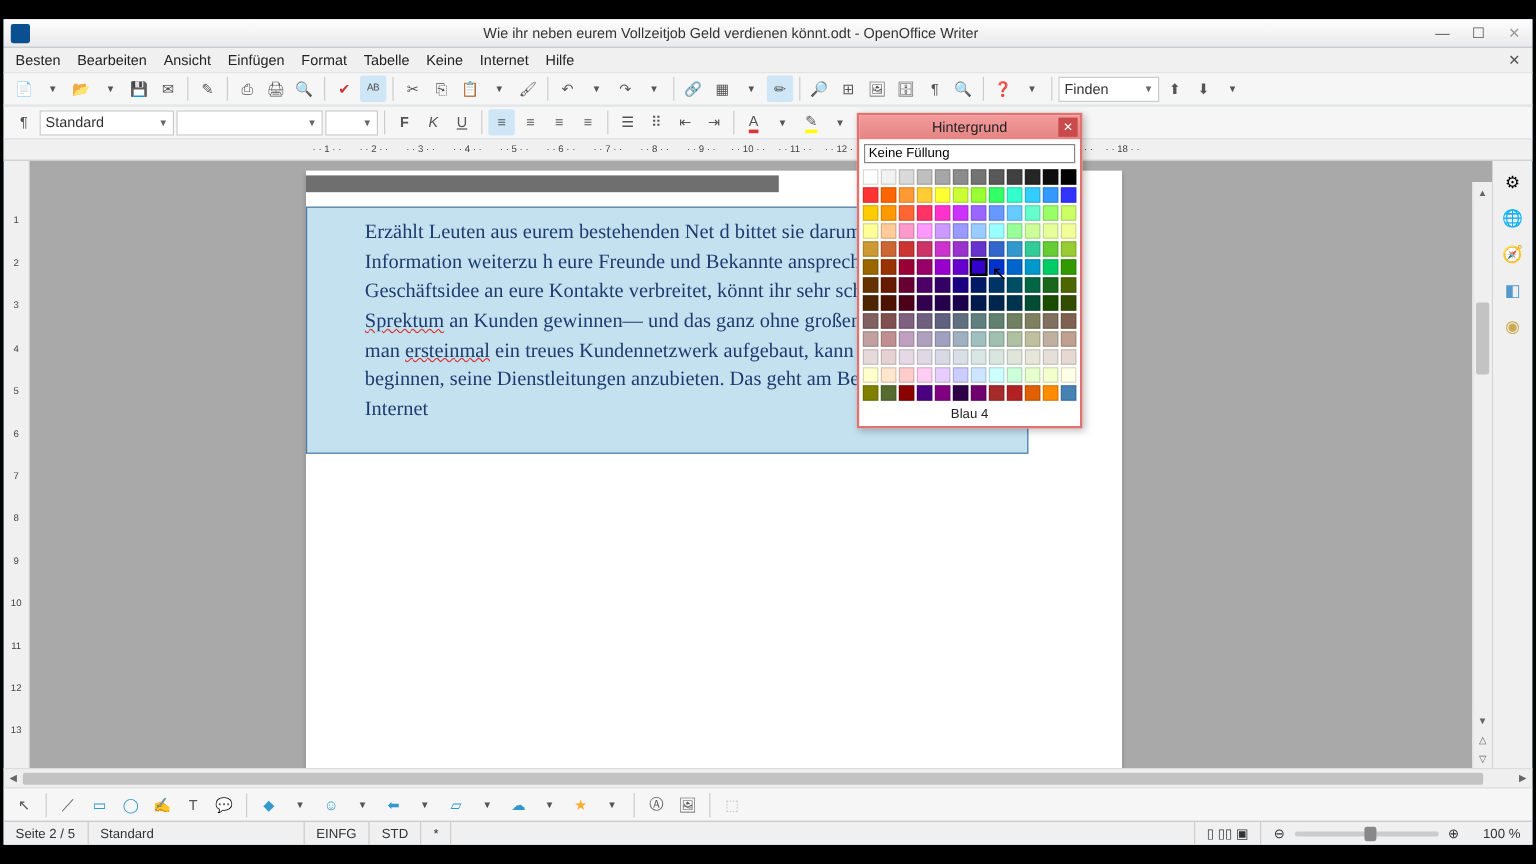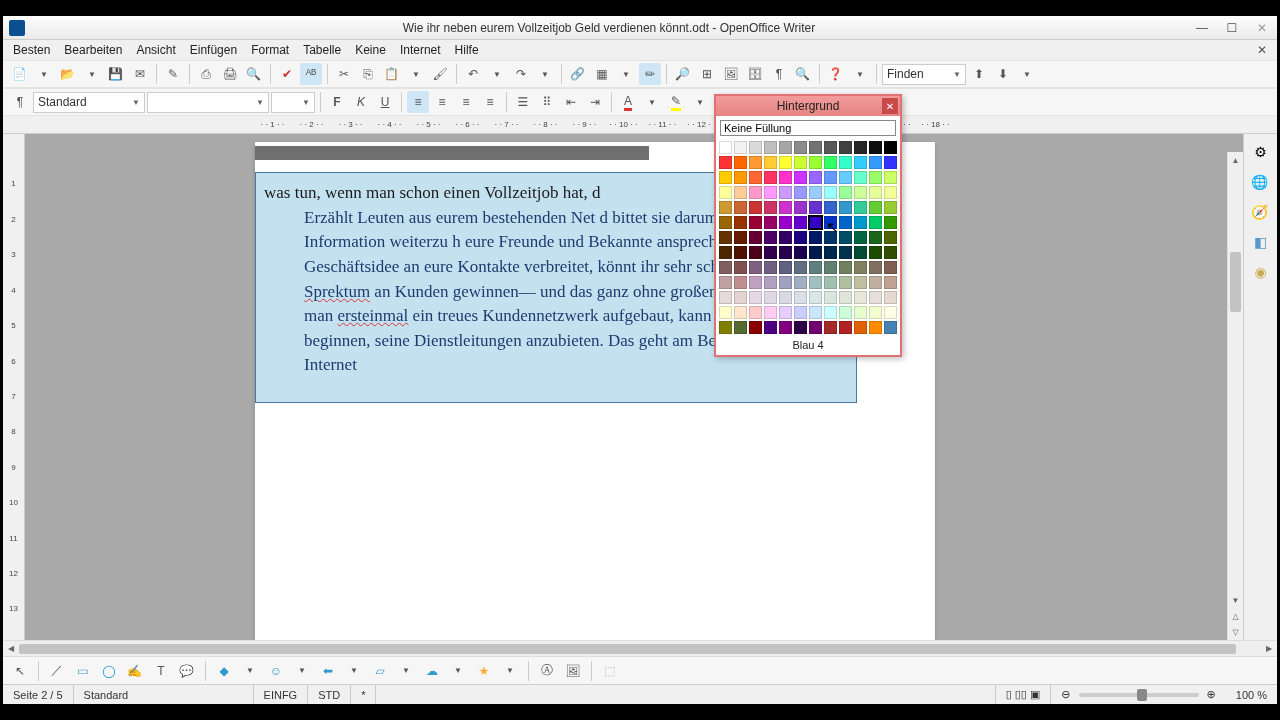--- a/index.html
+++ b/index.html
@@ -218,21 +218,20 @@
         <span>10</span>
         <span>11</span>
         <span>12</span>
         <span>13</span>
       </div>
     <div class="canvas">
       <div class="page">
         <div class="topbar-gray"></div>
         <div class="linktext">e2</div>
         <div class="textbox">
-          <p><span>was tun, wenn man schon einen Vollzeitjob hat, d</span></p>
           <p class="body2" id="bodypara">Erzählt Leuten aus eurem bestehenden Net                                  d bittet sie darum, diese Information weiterzu                                   h eure Freunde und Bekannte ansprecht oder                                       eurer Geschäftsidee an eure Kontakte verbreitet, könnt ihr sehr schnell ein breites <span class="squig">Sprektum</span> an Kunden gewinnen— und das ganz ohne großen Aufwand. Hat man <span class="squig">ersteinmal</span> ein treues Kundennetzwerk aufgebaut, kann man damit beginnen, seine Dienstleitungen anzubieten. Das geht am Besten über das Internet</p>
         </div>
       </div>
     </div>
     <div class="scroll-v">
       <div class="arr" style="top:0">▲</div>
       <div class="thumb"></div>
       <div class="arr" style="bottom:32px">▼</div>
       <div class="arr" style="bottom:16px">△</div>
       <div class="arr" style="bottom:0">▽</div>

